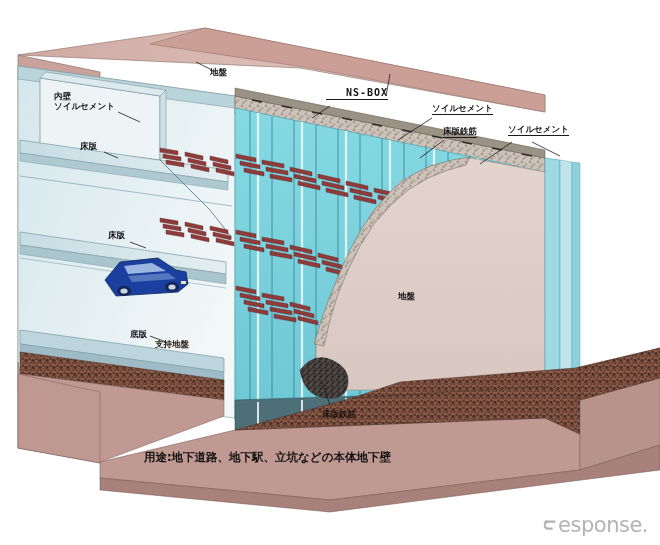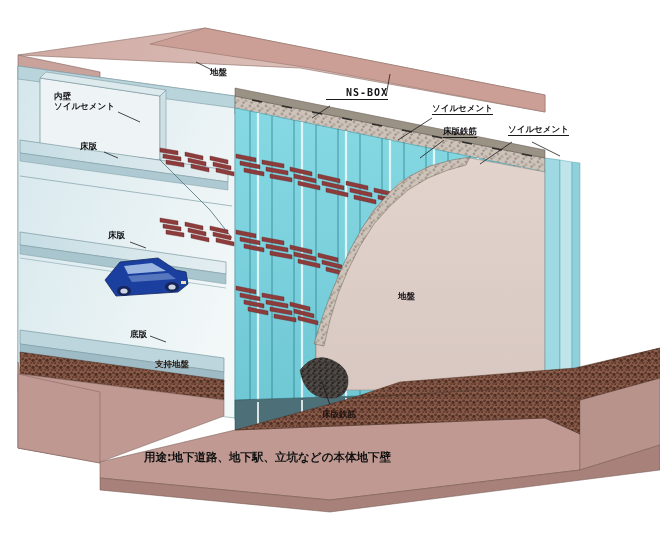--- a/index.html
+++ b/index.html
@@ -352,31 +352,38 @@
   </div>
 
   <div class="lbl" style="left:210px; top:68px;">地盤</div>
 
   <div class="lbl" style="left:80px; top:142px;">床版</div>
 
   <div class="lbl" style="left:108px; top:231px;">床版</div>
 
   <div class="lbl" style="left:130px; top:330px;text-align:right;">底版</div>
 
-  <div class="lbl" style="left:155px; top:360px; color:#2a1a14;">支持地盤</div>
+  <div class="lbl" style="left:155px; top:340px; color:#2a1a14;">支持地盤</div>
 
   <div class="lbl mono u" style="left:326px; top:87px;">NS-BOX</div>
 
   <div class="lbl u" style="left:432px; top:104px;">ソイルセメント</div>
 
   <div class="lbl u" style="left:443px; top:127px;">床版鉄筋</div>
 
   <div class="lbl u" style="left:508px; top:125px;">ソイルセメント</div>
 
   <div class="lbl" style="left:398px; top:292px;">地盤</div>
 
   <div class="lbl" style="left:322px; top:410px; color:#201512;">床版鉄筋</div>
 
   <div class="caption-use" style="left:144px; top:450px;">用途:地下道路、地下駅、立坑などの本体地下壁</div>
 
 
+  <div class="watermark">
+    <svg class="wm-arrow" viewBox="0 0 16 16" xmlns="http://www.w3.org/2000/svg">
+      <path d="M14,3 L6,3 Q2,3 2,7 Q2,11 6,11 L11,11" fill="none" stroke="#b3b3b3" stroke-width="2.4"></path>
+      <path d="M5,0.5 L0.8,3 L5,5.5 Z" fill="#b3b3b3"></path>
+    </svg>
+    <span>esponse.</span>
+  </div>
 
 </div>
 
 </body></html>

